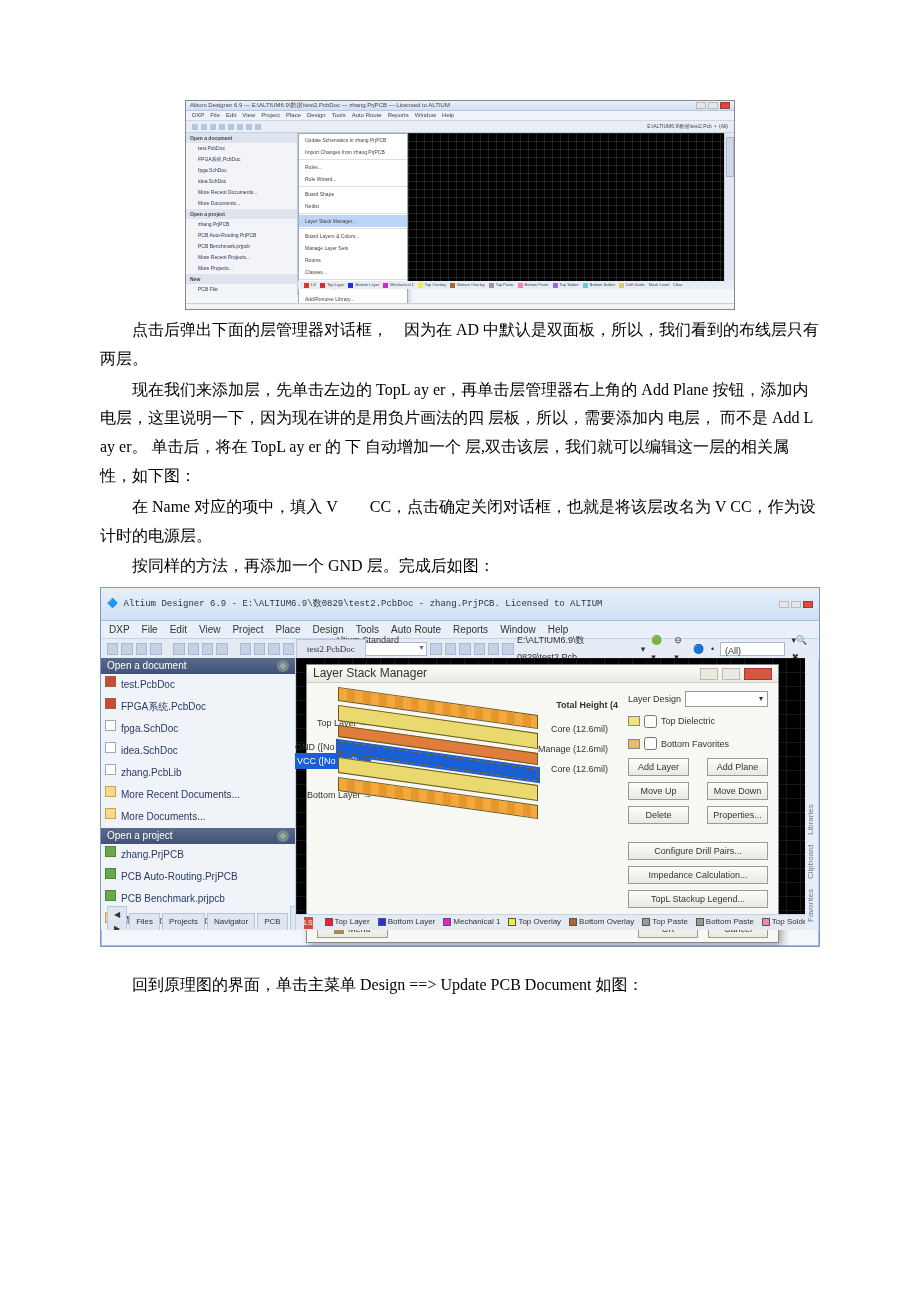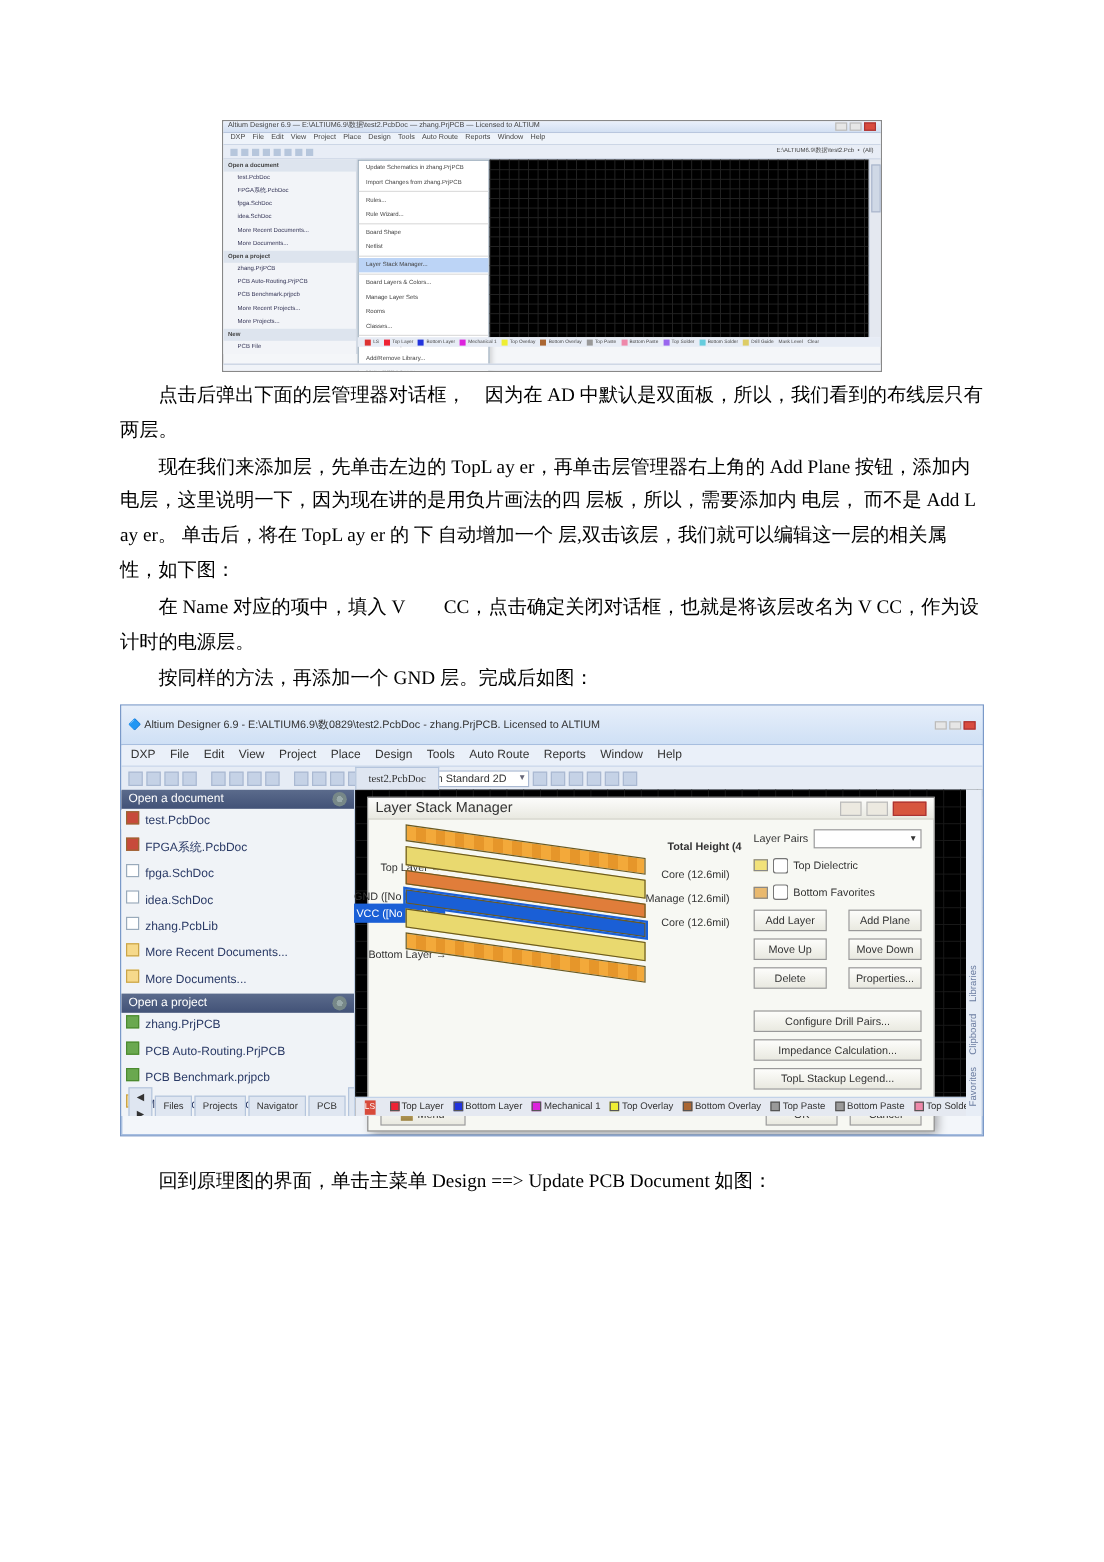--- a/index.html
+++ b/index.html
@@ -97,21 +97,21 @@
     margin: 6px 0 20px 0;
     border: 1px solid #7a99c8;
     background:#f3f6fa;
     font-family: Tahoma, Arial, sans-serif;
     font-size: 9px; color:#333;
     position:relative; overflow:hidden;
     box-shadow: 0 0 0 1px #a5bde0 inset;
   }
   .tb2 { height:16px; background:linear-gradient(#e7effa,#cfe0f5);
     display:flex; align-items:center; padding:16px 6px; justify-content:space-between;
-    border-bottom:1px solid #a7bedf; font-size:9px; }
+    border-bottom:1px solid #a7bedf; font-size:9px;font-family:Liberation Mono, monospace; }
   .mb2 { height:18px; background:#eaf0f9; border-bottom:1px solid #c2d2e8;
     display:flex; align-items:center; gap:12px; padding:0 8px; font-size:10px; }
   .tbar2 { height:20px; background:#e6ecf5; border-bottom:1px solid #c2d2e8;
     display:flex; align-items:center; gap:3px; padding:0 6px; }
   .tbar2 .ic { width:12px; height:12px; background:#c5d2e6; border:1px solid #aab9d2; }
   .tbar2 .sp { width:6px; }
   .tbar2 .combo { margin-left:4px; height:14px; border:1px solid #aab9d2;
     background:#fff; padding:0 18px 0 4px; font-size:9px; display:inline-flex;
     align-items:center; position:relative; }
   .tbar2 .combo::after { content:"▾"; position:absolute; right:3px; font-size:8px; color:#667; }
@@ -390,20 +390,30 @@
     <span class="ic"></span>
     <span class="ic"></span>
     <span class="ic"></span>
     <span class="combo">Altium Standard 2D</span>
     <span class="ic"></span>
     <span class="ic"></span>
     <span class="ic"></span>
     <span class="ic"></span>
     <span class="ic"></span>
     <span class="ic"></span>
+    <span class="pathr">
+      <span>E:\ALTIUM6.9\数0829\test2.Pcb</span>
+      <span>▾</span>
+      <span>🟢 ▾</span>
+      <span>⊖ ▾</span>
+      <span>🔵</span>
+      <span>•</span>
+      <span class="srch">(All)</span>
+      <span>▾🔍✖</span>
+    </span>
   </div>
 
   <div class="filesbar">
     <span>Files</span>
     <span class="tabx">
       <span></span>
       <span></span>
       <span></span>
     </span>
   </div>
@@ -469,21 +479,21 @@
               <div class="plate bot"></div>
             </div>
 
             <div class="llabR" style="right:0;top:6px; font-weight:bold;">Total Height (4</div>
             <div class="llabR" style="right:10px;top:30px;">Core (12.6mil)</div>
             <div class="llabR" style="right:10px;top:50px;">Manage (12.6mil)</div>
             <div class="llabR" style="right:10px;top:70px;">Core (12.6mil)</div>
           </div>
           <div class="lsmright">
             <div class="lprow">
-              <span>Layer Pairs</span>
+              <span>Layer Design</span>
               <span class="lpsel"></span>
             </div>
             <div class="lprow">
               <span class="swatch sw-y"></span>
               <input type="checkbox" style="">
               <span>Top Dielectric</span>
             </div>
             <div class="lprow">
               <span class="swatch sw-o"></span>
               <input type="checkbox" style="">

